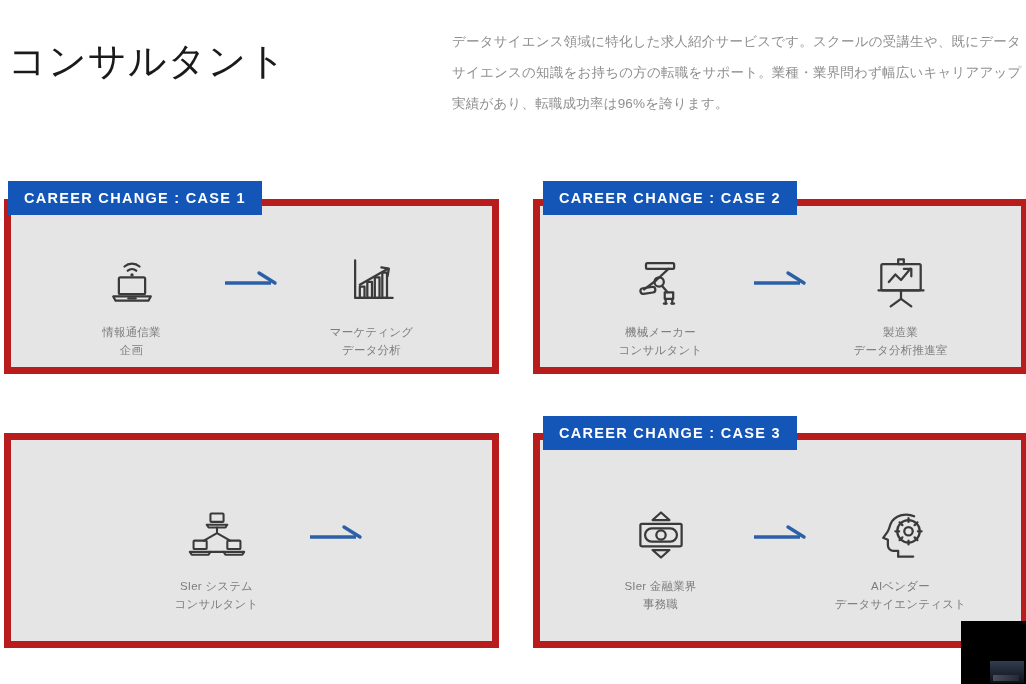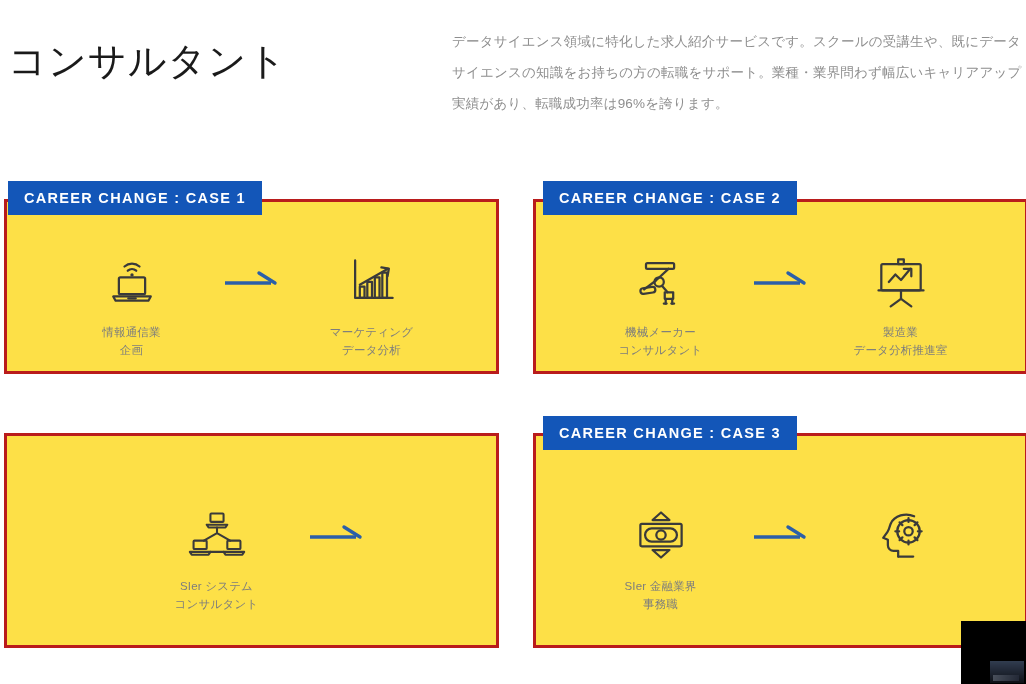--- a/index.html
+++ b/index.html
@@ -52,22 +52,22 @@
   .case-grid {
     position: absolute;
     left: 0;
     top: 0;
     width: 880px;
     height: 684px;
   }
   .case-card {
     position: absolute;
     box-sizing: border-box;
-    border: 3px solid #b91c1c;
-    background: #fde047;
+    border: 7px solid #b91c1c;
+    background: #e5e5e5;
   }
   .case-card.col-left  { left: 4px;   width: 495px; }
   .case-card.col-right { left: 533px; width: 495px; }
   .case-card.row-top    { top: 199px; height: 175px; }
   .case-card.row-bottom { top: 433px; height: 215px; }
 
   .case-banner {
     position: absolute;
     box-sizing: border-box;
     background: #1356b8;
@@ -348,20 +348,22 @@
         <div class="case-node">
           <span class="node-icon">
             <svg viewBox="0 0 64 64" fill="none" stroke="#3a3a3a" stroke-width="2.4" stroke-linecap="round" stroke-linejoin="round">
               <path d="M46 12c-9-4-21-1-25 8-1.6 3.6-1.3 5.8-3.4 8.6L13 35l5 2v6c0 3.3 2.7 6 6 6h5v6"></path>
               <path d="M29 55h16"></path>
               <circle cx="40" cy="28" r="12"></circle>
               <circle cx="40" cy="28" r="4.5"></circle>
               <path d="M40 14v4M40 38v4M26 28h4M50 28h4M30.5 18.5l3 3M46.5 34.5l3 3M49.5 18.5l-3 3M33.5 34.5l-3 3"></path>
             </svg>
           </span>
+          <span class="node-label">AIベンダー
+データサイエンティスト</span>
         </div>
 
       </div>
     </div>
   </div>
 
 </div>
 
 <div class="corner-overlay">
   <div class="corner-overlay-content"></div>

